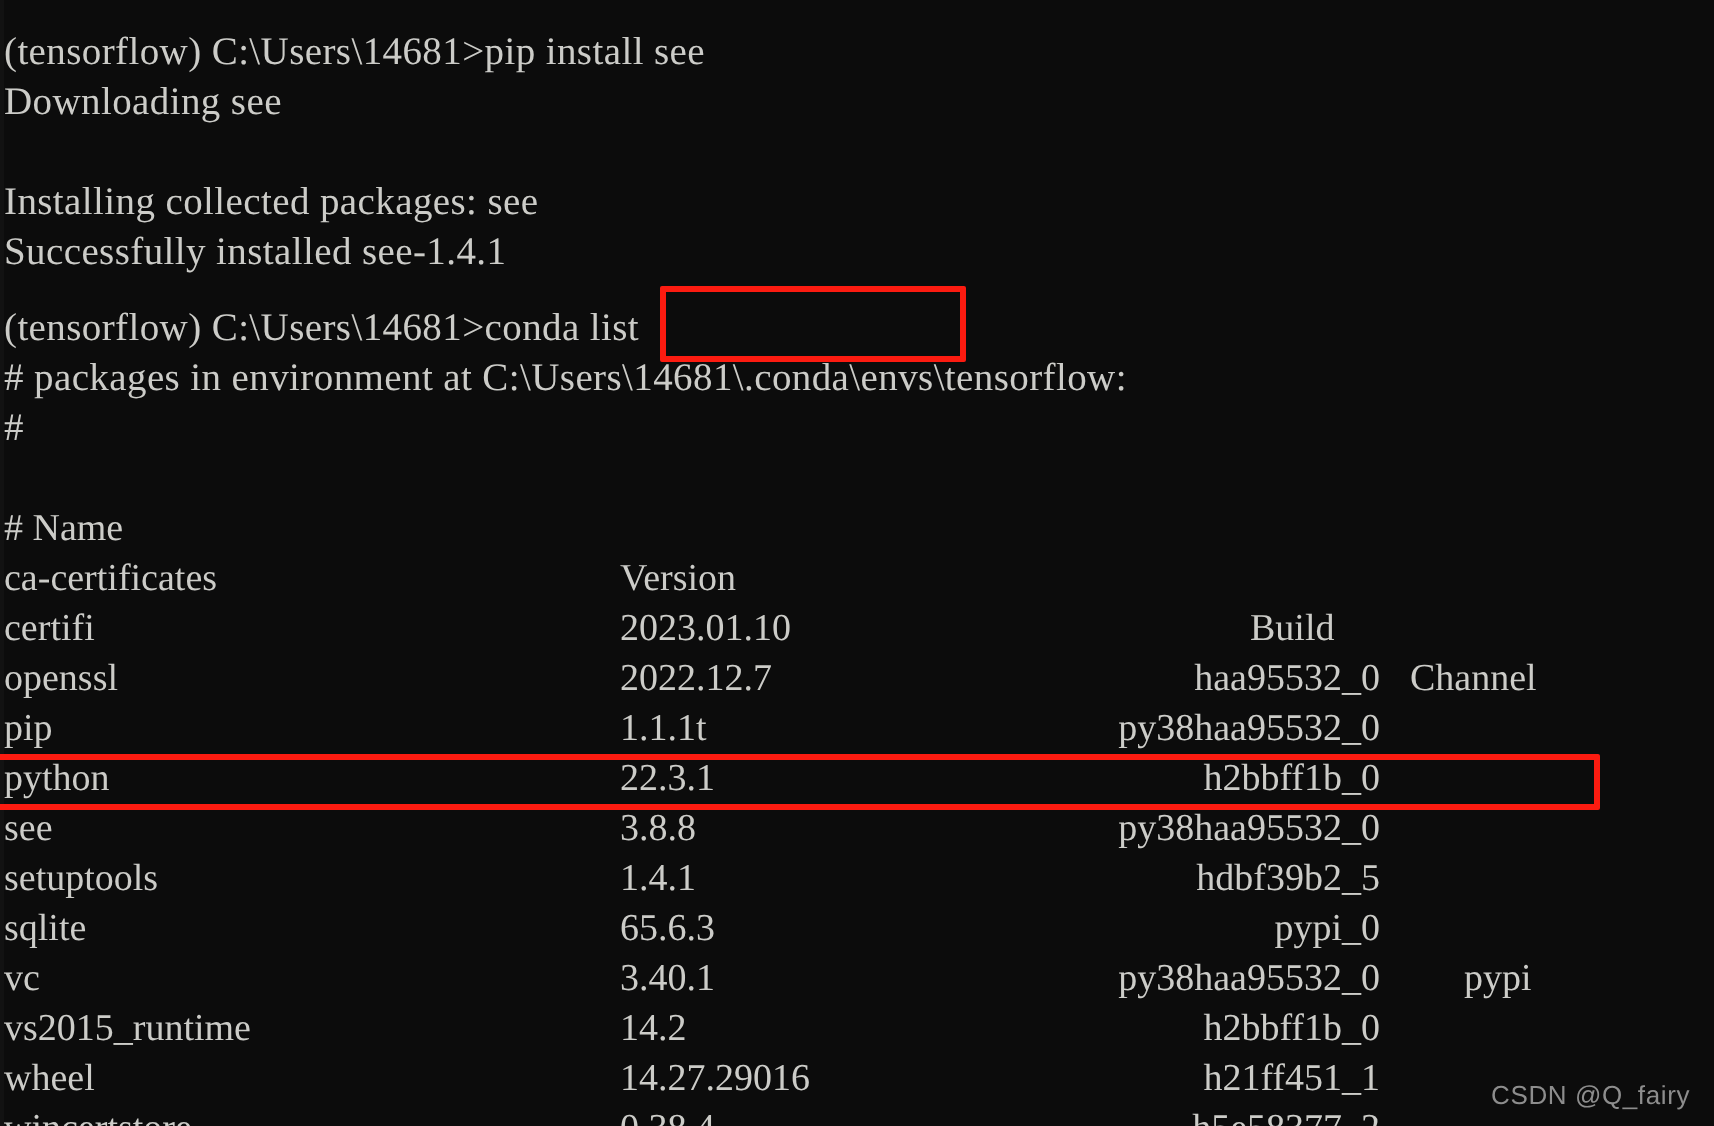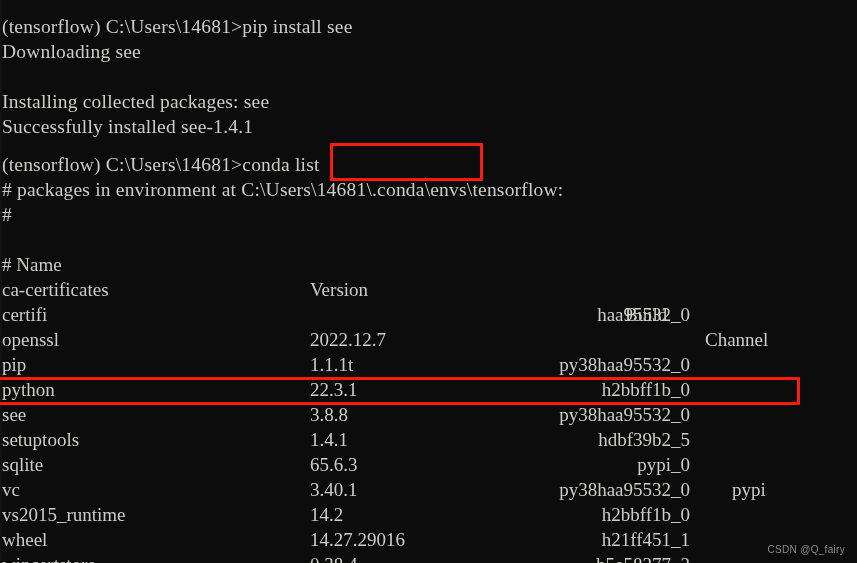--- a/index.html
+++ b/index.html
@@ -73,21 +73,21 @@
     left: -3px;
     top: 377px;
     width: 803px;
     height: 28px;
   }
   .watermark {
     position: absolute;
     right: 12px;
     bottom: 8px;
     color: #8d8d8d;
-    font-size: 10px;
+    font-size: 13px;
     font-family: "Liberation Sans", sans-serif;
     letter-spacing: 0.3px;
   }
   .edge-left {
     position: absolute;
     left: 0; top: 0;
     width: 2px; height: 563px;
     background: #121212;
   }
 </style>
@@ -110,20 +110,21 @@
 
     <div class="pkgrow" style="top:227px">
       <span class="col-name"># Name</span>
       <span class="col-ver">Version</span>
       <span class="hdr-build">Build</span>
       <span class="hdr-chan">Channel</span>
     </div>
 
     <div class="pkgrow" style="top:252px">
       <span class="col-name">ca-certificates</span>
+      <span class="col-ver">2023.01.10</span>
       <span class="col-build"><span>haa95532_0</span></span>
       <span class="col-chan"></span>
     </div>
 
     <div class="pkgrow" style="top:277px">
       <span class="col-name">certifi</span>
       <span class="col-ver">2022.12.7</span>
       <span class="col-build"><span>py38haa95532_0</span></span>
       <span class="col-chan"></span>
     </div>

